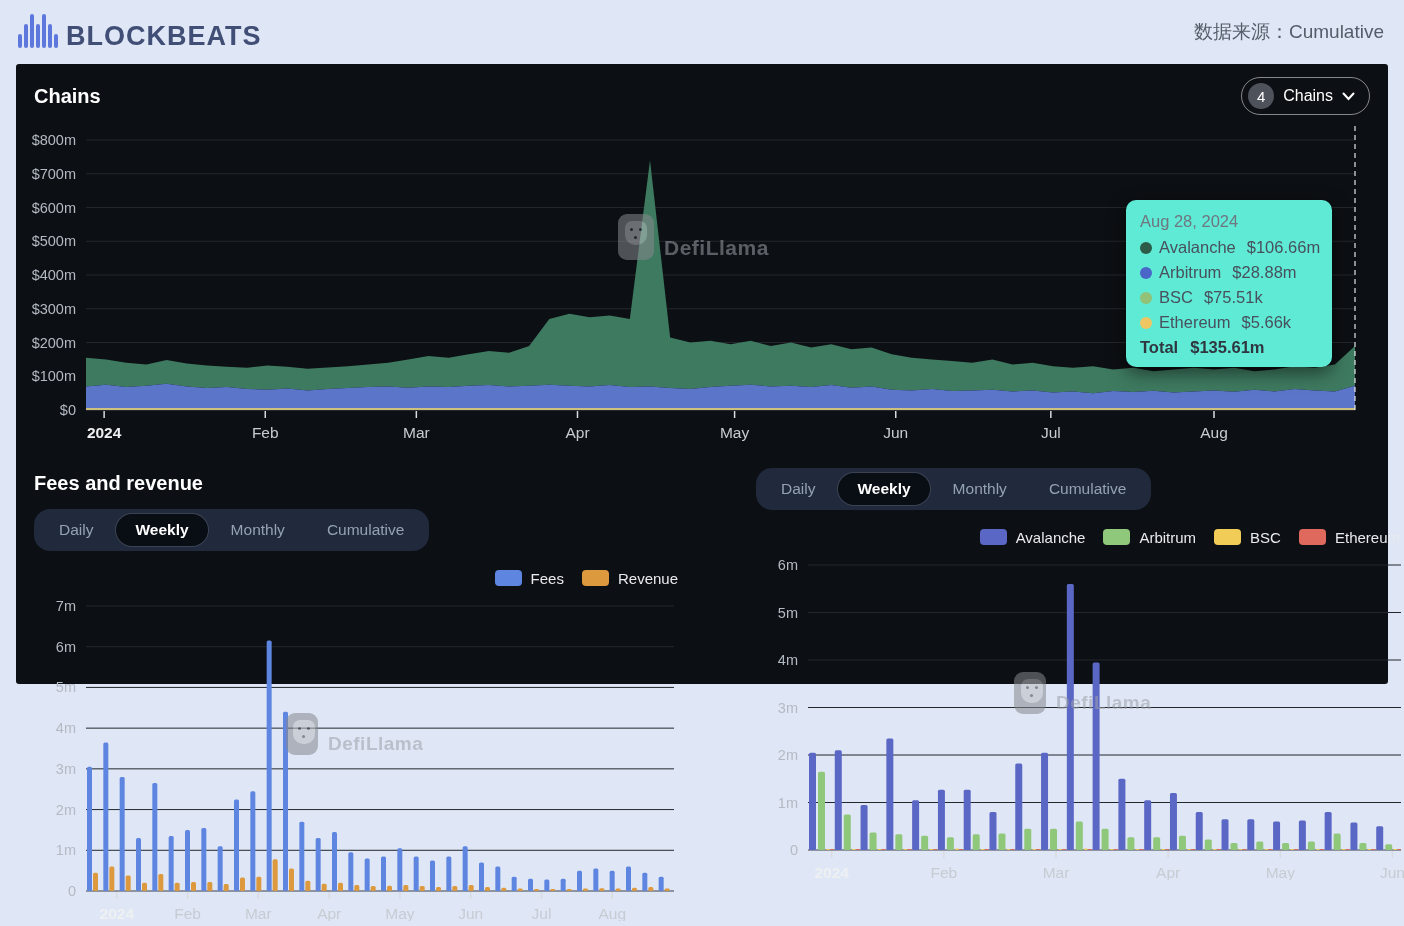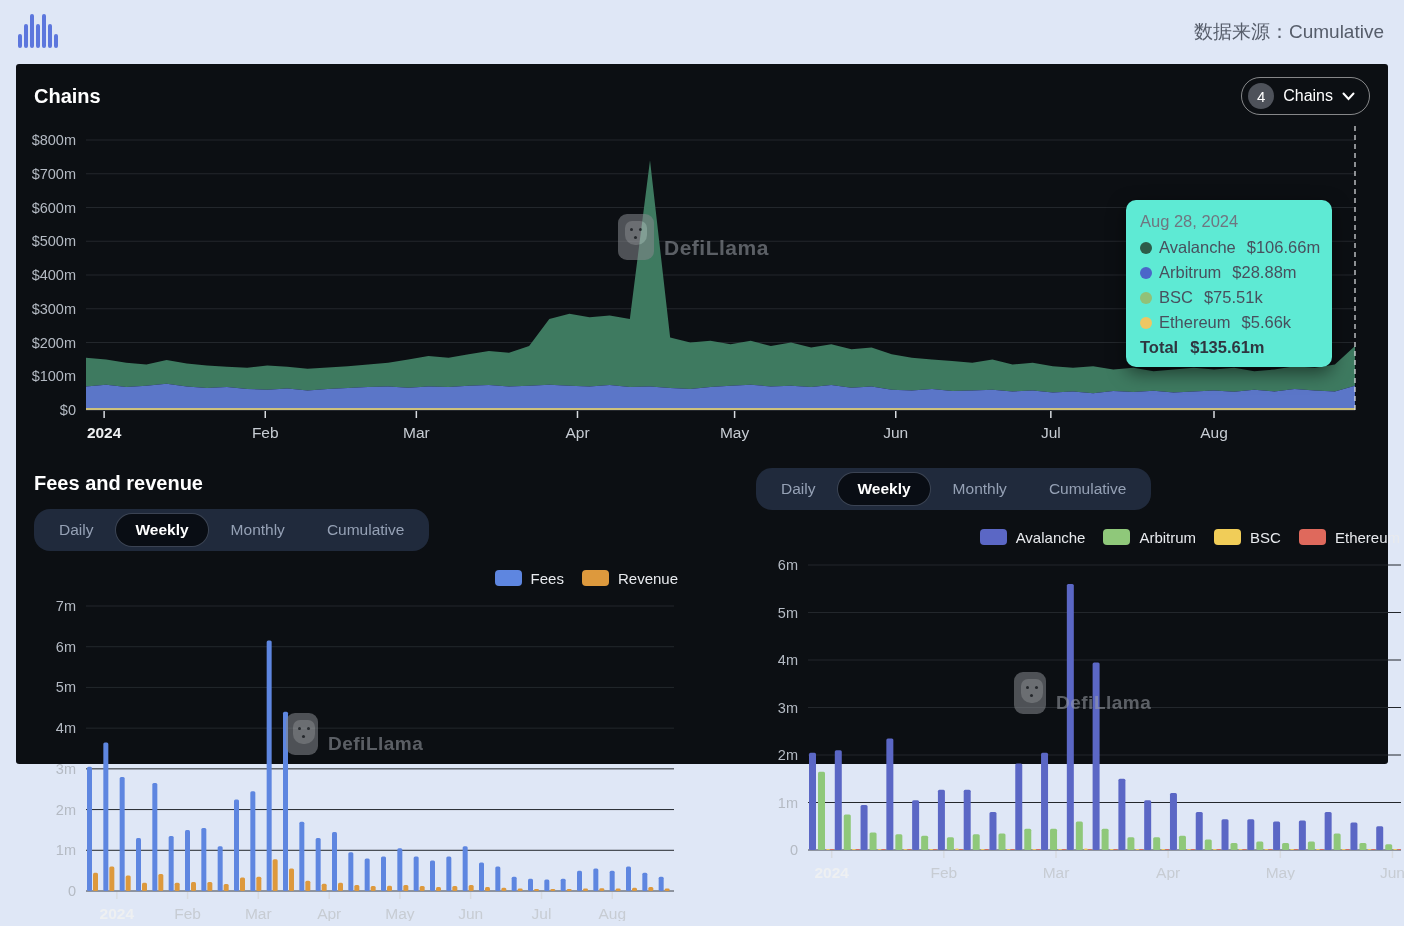--- a/index.html
+++ b/index.html
@@ -7,21 +7,21 @@
 
   
   .topbar { height:64px; display:flex; align-items:center; justify-content:space-between; padding:0 20px 0 18px; }
   .logo { display:flex; align-items:flex-end; gap:8px; cursor:pointer; }
   .logo-icon { display:flex; align-items:flex-end; gap:2px; padding-bottom:2px; }
   .logo-icon span { width:4px; border-radius:2px; background:#5d77dd; display:block; }
   .logo-text { font-size:27px; font-weight:800; color:#414e75; letter-spacing:1px; line-height:1; }
   .source-text { font-size:19px; color:#565d6a; }
 
   
-  .panel { margin:0 16px; height:700px; background:#0c0f13; border-radius:3px; padding:10px 14px 0 14px; }
+  .panel { margin:0 16px; height:620px; background:#0c0f13; border-radius:3px; padding:10px 14px 0 14px; }
 
   .chains-head { display:flex; align-items:center; justify-content:space-between; height:44px; padding:0 4px; }
   .section-title { color:#fff; font-size:20px; font-weight:700; }
   .dropdown { display:flex; align-items:center; gap:9px; background:transparent; border:1px solid rgba(255,255,255,0.5); border-radius:20px; padding:5px 14px 5px 6px; cursor:pointer; }
   .dd-badge { width:26px; height:26px; border-radius:50%; background:#4e525a; color:#fff; font-size:15px; display:flex; align-items:center; justify-content:center; font-family:"Liberation Sans", sans-serif; }
   .dd-label { color:#fff; font-size:16px; }
 
   .chart-wrap { position:relative; }
 
   
@@ -60,20 +60,21 @@
   <div class="logo">
     <div class="logo-icon">
       <span style="height:14px"></span>
         <span style="height:24px"></span>
         <span style="height:34px"></span>
         <span style="height:24px"></span>
         <span style="height:34px"></span>
         <span style="height:24px"></span>
         <span style="height:14px"></span>
     </div>
+    <span class="logo-text">BLOCKBEATS</span>
   </div>
   <div class="source-text">数据来源：Cumulative</div>
 </div>
 
 <div class="panel">
 
   <div class="chains-head">
     <div class="section-title">Chains</div>
     <button class="dropdown">
       <span class="dd-badge">4</span>

